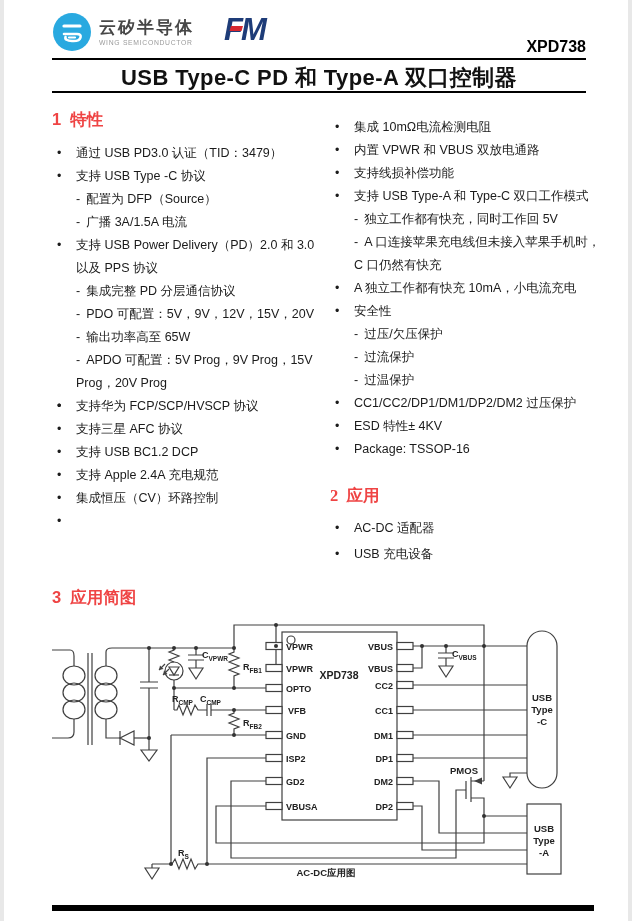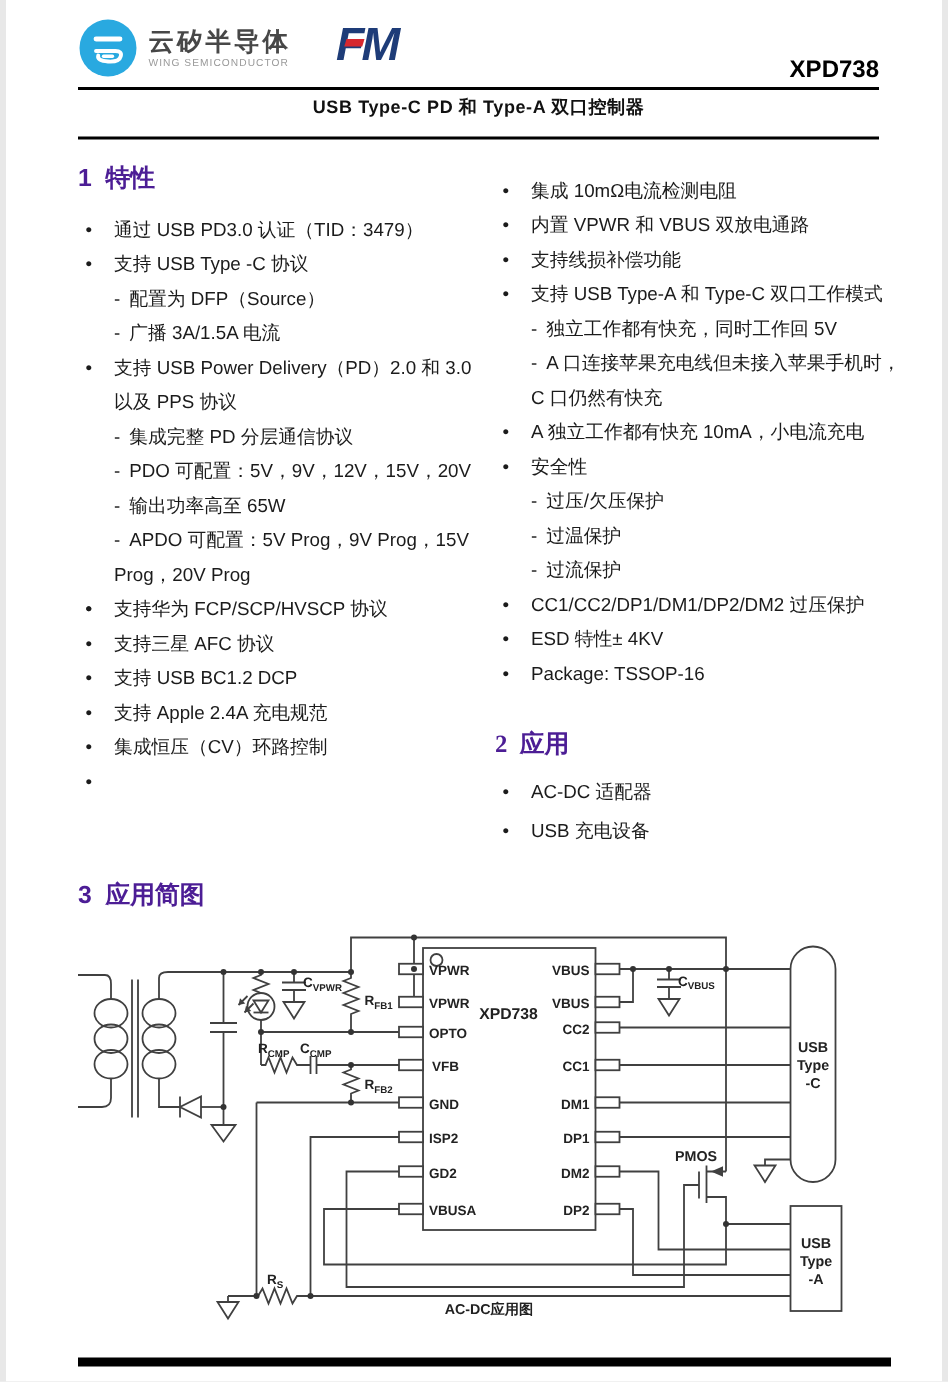--- a/index.html
+++ b/index.html
@@ -9,26 +9,26 @@
   .header{position:absolute;top:8px;left:48px;right:42px;height:48px;display:flex;align-items:center;}
   .logo{display:flex;align-items:center;}
   .logo-text{margin-left:7px;}
   .logo-zh{font-size:17px;font-weight:bold;color:#474747;letter-spacing:2px;line-height:20px;}
   .logo-en{font-size:6.8px;color:#9a9a9a;letter-spacing:0.7px;margin-top:1px;}
   .fm{margin-left:28px;margin-top:-6px;}
   .part{margin-left:auto;align-self:flex-end;font-size:16px;font-weight:bold;color:#000;}
   .rule{position:absolute;left:48px;right:42px;height:0;border-top:2.4px solid #000;}
   .rule1{top:58px;} .rule2{top:91px;}
   .doc-title{position:absolute;top:63px;left:48px;right:42px;text-align:center;
-             font-size:12px;font-weight:bold;color:#111;letter-spacing:0.4px;}
+             font-size:22px;font-weight:bold;color:#111;letter-spacing:0.4px;}
   
   .cols{position:absolute;top:106px;left:48px;right:36px;display:flex;}
   .col-left{width:278px;flex:none;}
   .col-right{flex:1;padding-top:10px;}
-  .h1{font-size:16.5px;font-weight:600;color:#4c1d95;white-space:pre;line-height:26px;}
+  .h1{font-size:16.5px;font-weight:600;color:#ef4444;white-space:pre;line-height:26px;}
   .col-left .h1{margin:0 0 10px 0;}
   .apps-h{margin:22px 0 6px 0;font-family:Liberation Serif, serif;}
   .item{position:relative;padding-left:24px;line-height:23px;font-size:12.5px;white-space:nowrap;color:#1b1b1b;}
   .item.b .mk{position:absolute;left:5px;}
   .item.s .mk{margin-right:6px;}
   .apps .item{line-height:26px;}
   .diag-h{position:absolute;top:584px;left:48px;text-align:center;}
   
   .schem{position:absolute;left:40px;top:610px;}
   .w{stroke:#404040;stroke-width:1.2;fill:none;}
@@ -100,22 +100,22 @@
           <div class="item b"><span class="mk">•</span><span class="txt">集成 10mΩ电流检测电阻</span></div>
           <div class="item b"><span class="mk">•</span><span class="txt">内置 VPWR 和 VBUS 双放电通路</span></div>
           <div class="item b"><span class="mk">•</span><span class="txt">支持线损补偿功能</span></div>
           <div class="item b"><span class="mk">•</span><span class="txt">支持 USB Type-A 和 Type-C 双口工作模式</span></div>
           <div class="item s"><span class="mk">-</span><span class="txt">独立工作都有快充，同时工作回 5V</span></div>
           <div class="item s"><span class="mk">-</span><span class="txt">A 口连接苹果充电线但未接入苹果手机时，</span></div>
           <div class="item c"><span class="txt">C 口仍然有快充</span></div>
           <div class="item b"><span class="mk">•</span><span class="txt">A 独立工作都有快充 10mA，小电流充电</span></div>
           <div class="item b"><span class="mk">•</span><span class="txt">安全性</span></div>
           <div class="item s"><span class="mk">-</span><span class="txt">过压/欠压保护</span></div>
+          <div class="item s"><span class="mk">-</span><span class="txt">过流保护</span></div>
           <div class="item s"><span class="mk">-</span><span class="txt">过温保护</span></div>
-          <div class="item s"><span class="mk">-</span><span class="txt">过流保护</span></div>
           <div class="item b"><span class="mk">•</span><span class="txt">CC1/CC2/DP1/DM1/DP2/DM2 过压保护</span></div>
           <div class="item b"><span class="mk">•</span><span class="txt">ESD 特性± 4KV</span></div>
           <div class="item b"><span class="mk">•</span><span class="txt">Package: TSSOP-16</span></div>
         </div>
       <div class="h1 apps-h">2  应用</div>
       <div class="apps">
           <div class="item b"><span class="mk">•</span><span class="txt">AC-DC 适配器</span></div>
           <div class="item b"><span class="mk">•</span><span class="txt">USB 充电设备</span></div>
         </div>
     </div>

